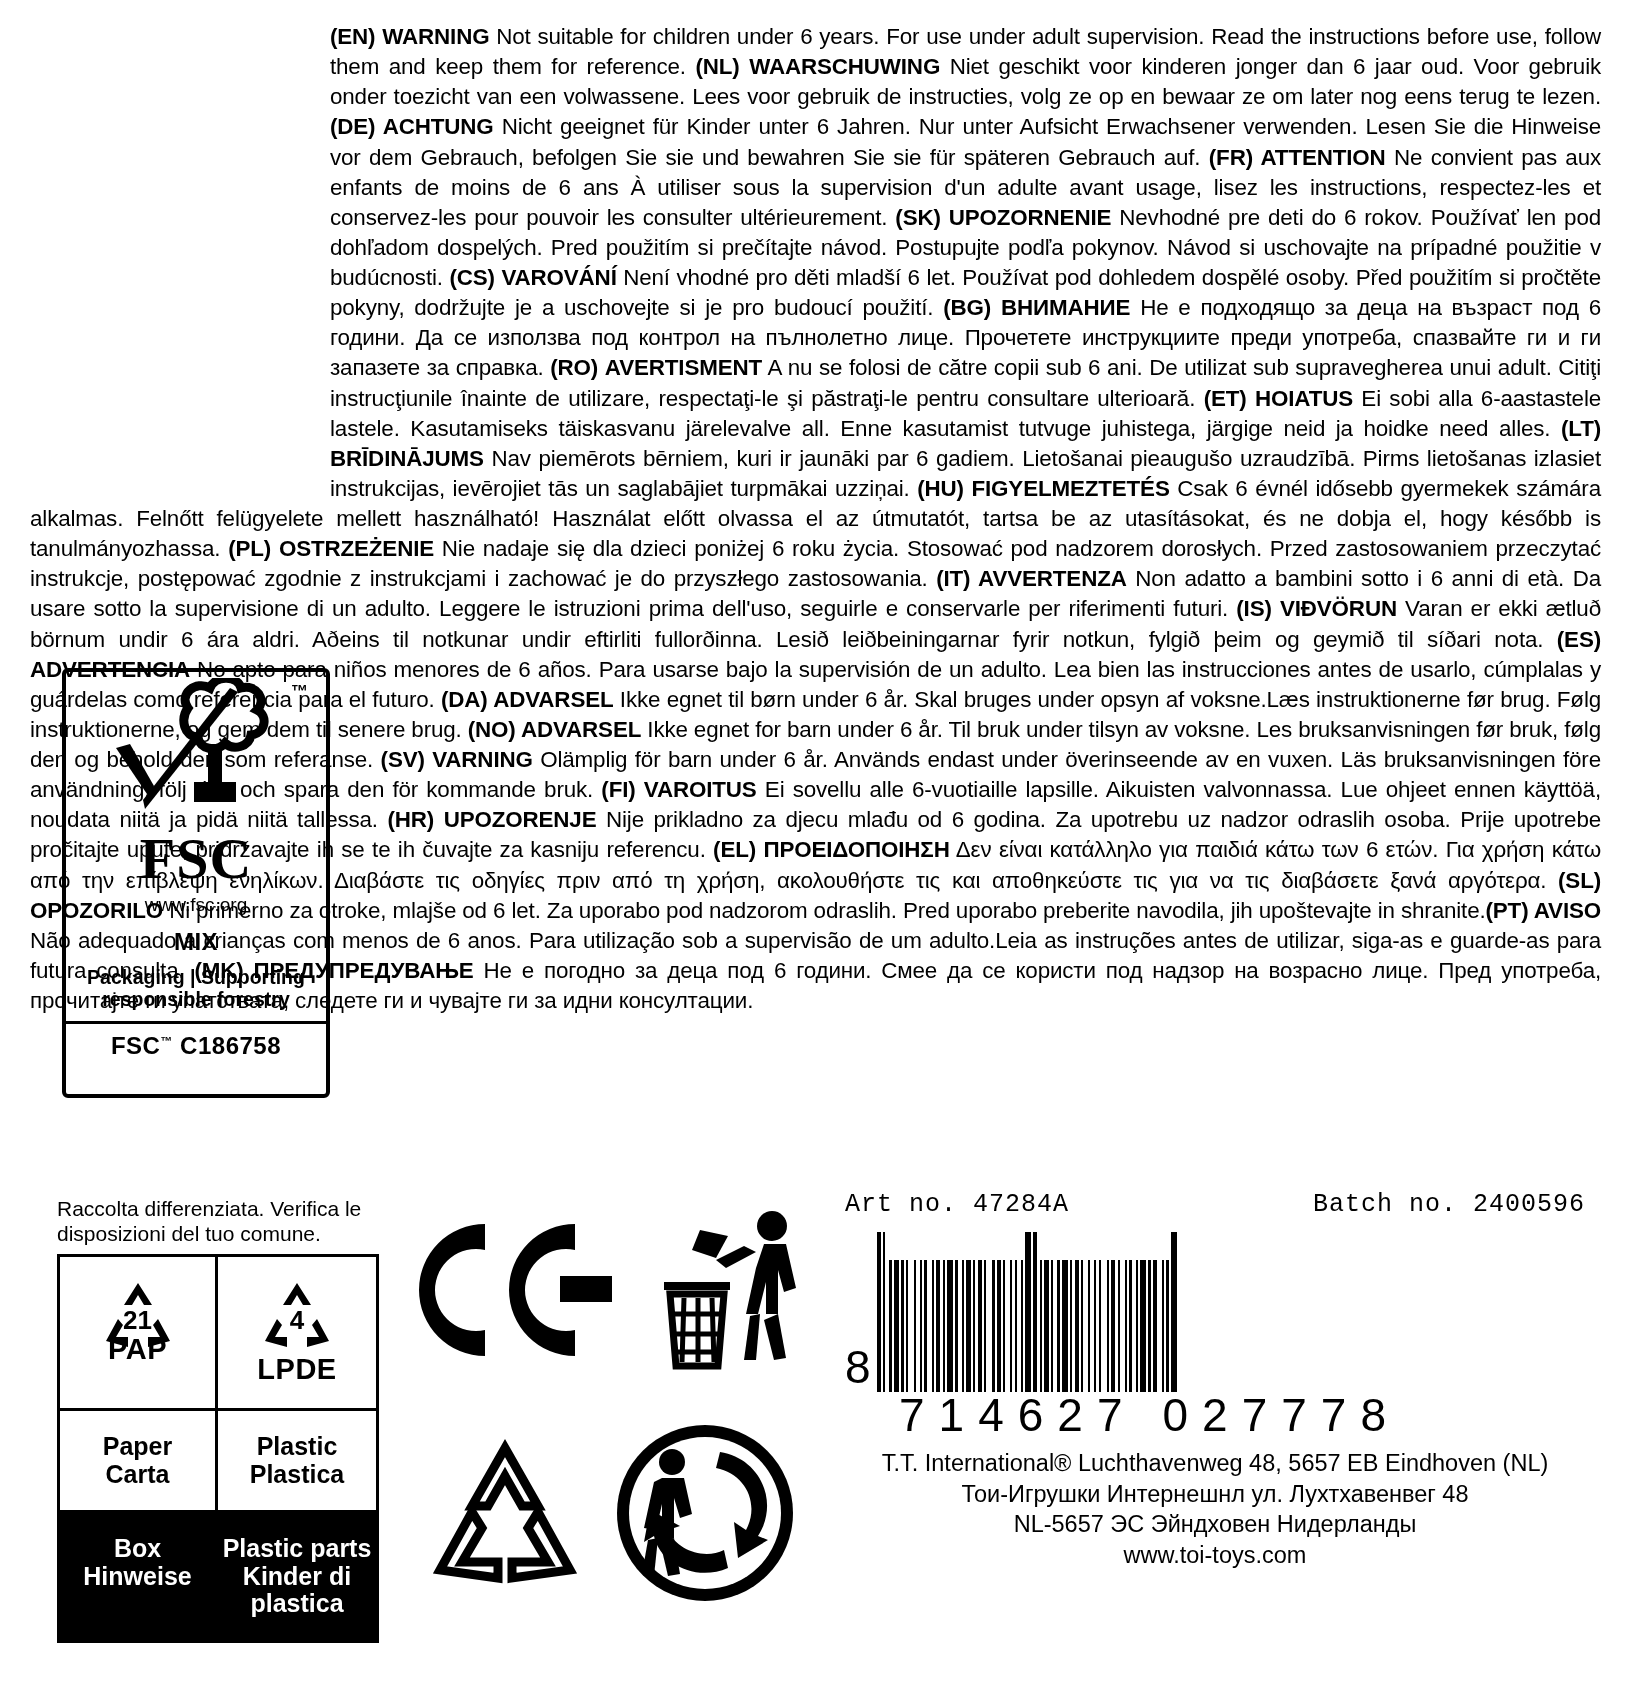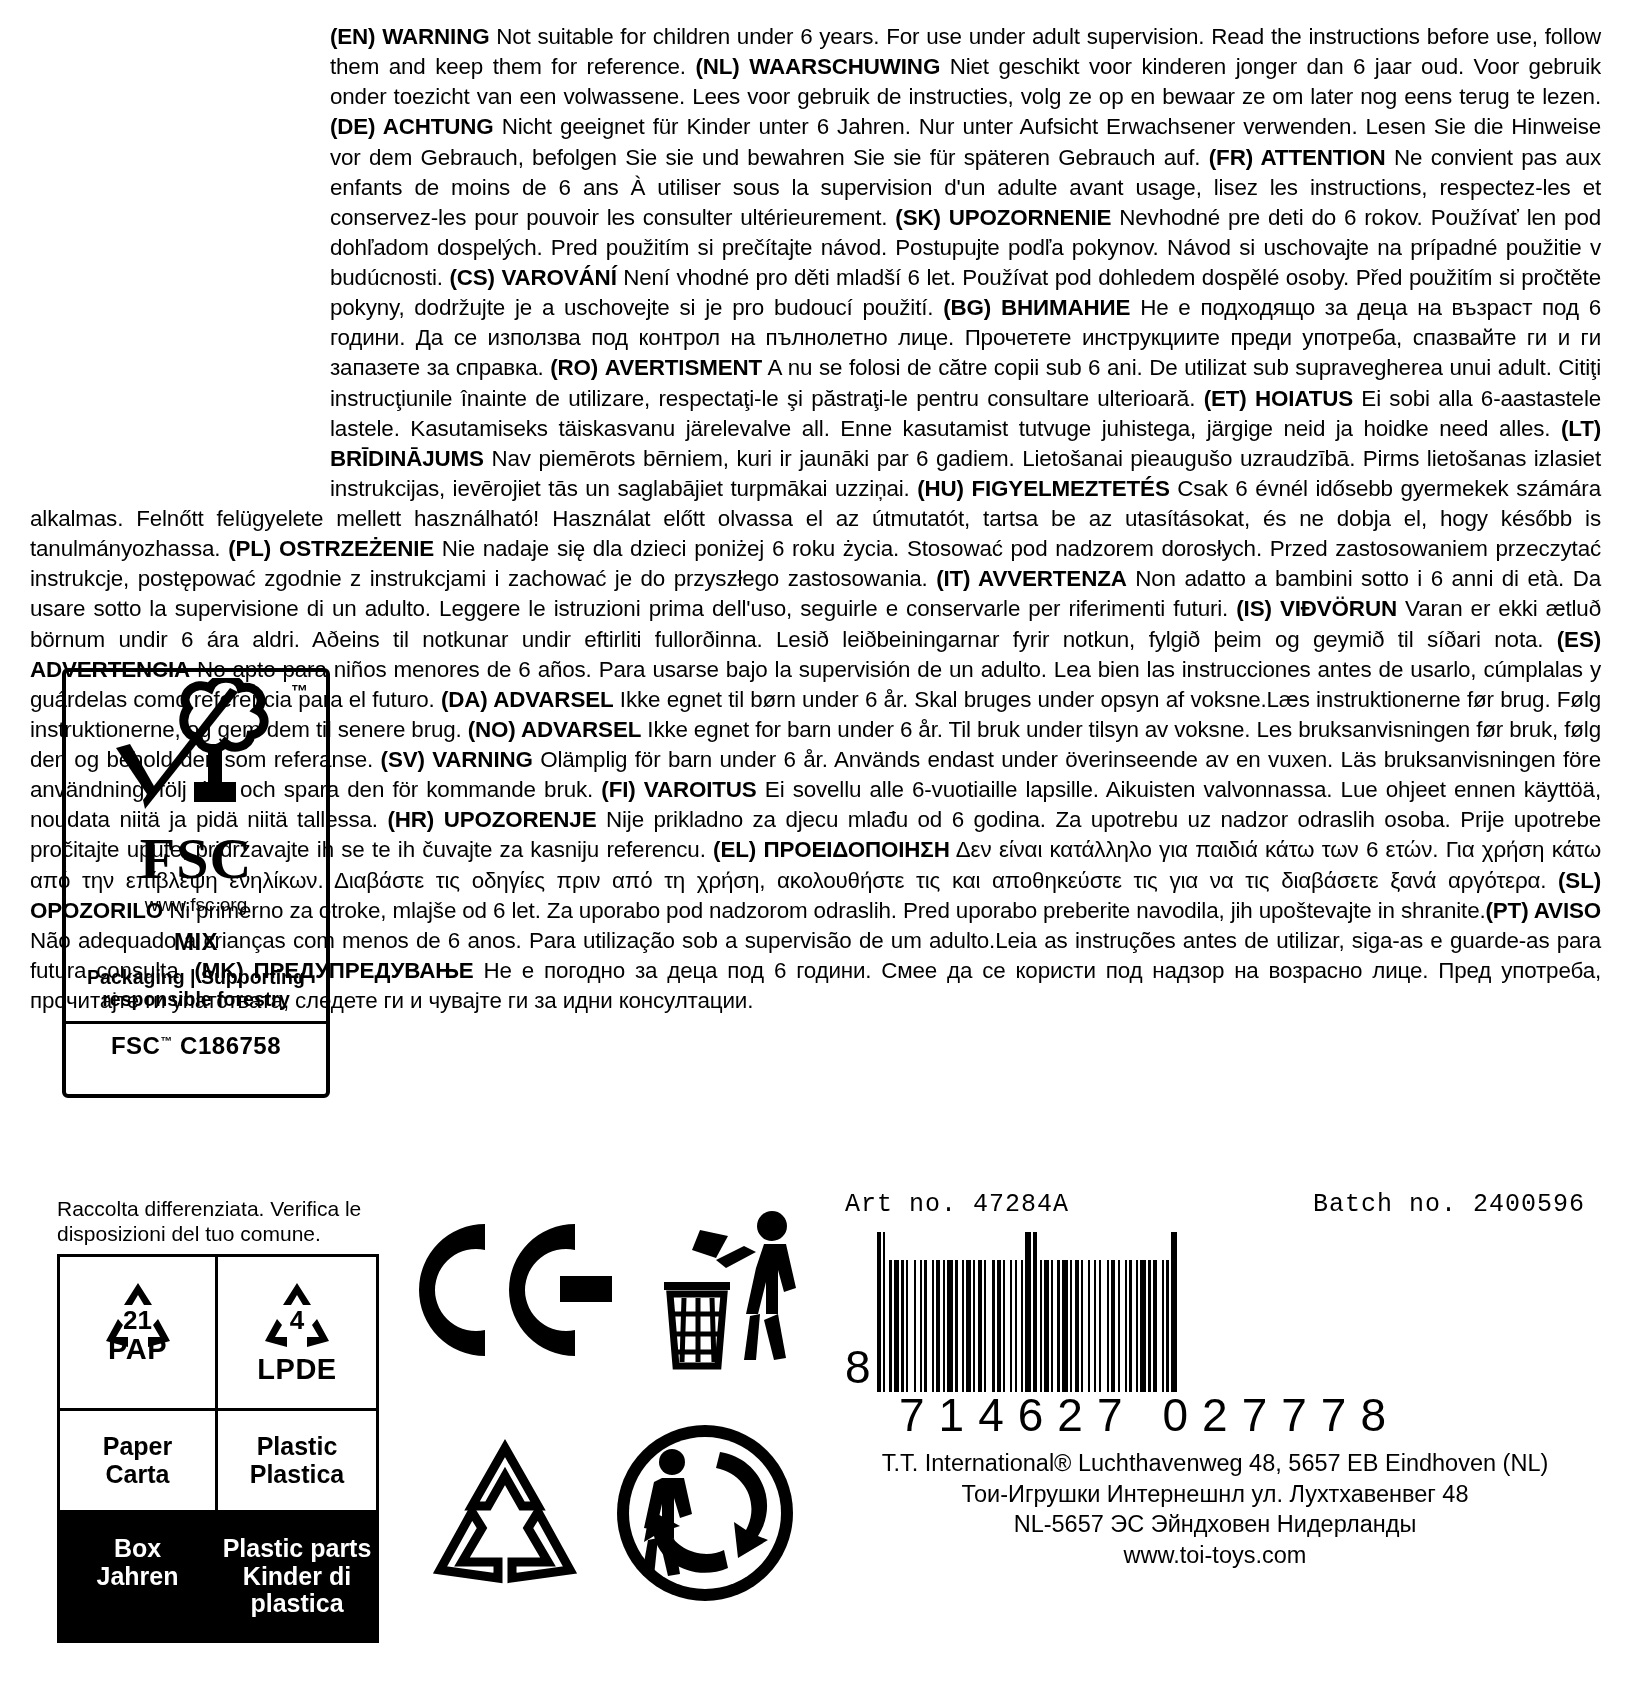--- a/index.html
+++ b/index.html
@@ -281,21 +281,21 @@
             <div>Carta</div>
           </div>
           <div class="recy-cell recy-mat">
             <div>Plastic</div>
             <div>Plastica</div>
           </div>
         </div>
         <div class="recy-row">
           <div class="recy-cell recy-mat recy-inv">
             <div>Box</div>
-            <div>Jahren</div>
+            <div>Hinweise</div>
           </div>
           <div class="recy-cell recy-mat recy-inv">
             <div>Plastic parts</div>
             <div>Kinder di</div>
             <div>plastica</div>
           </div>
         </div>
       </div>
     </div>
 

